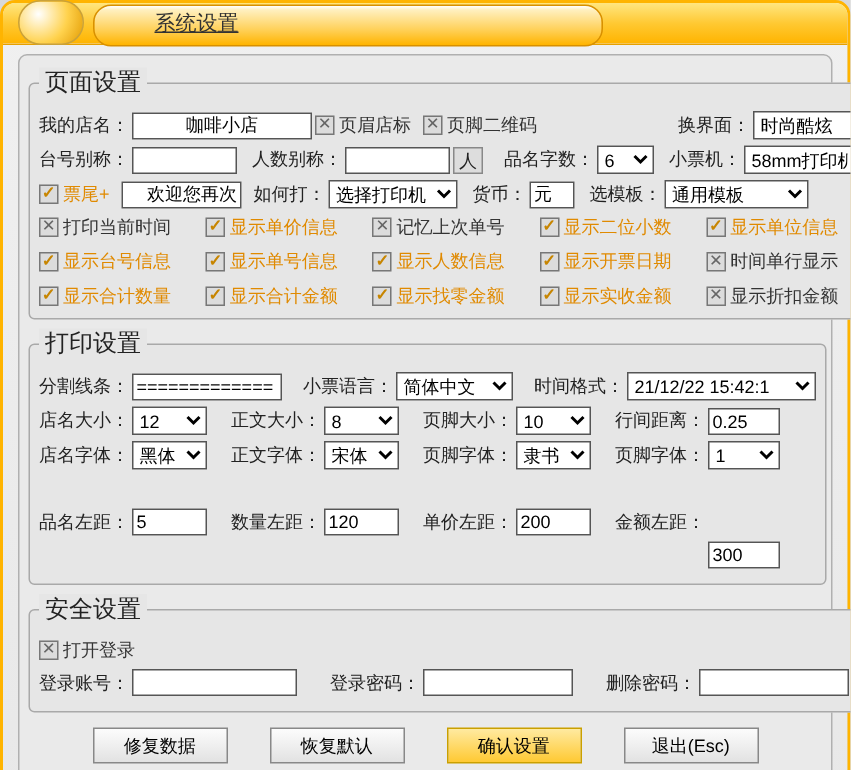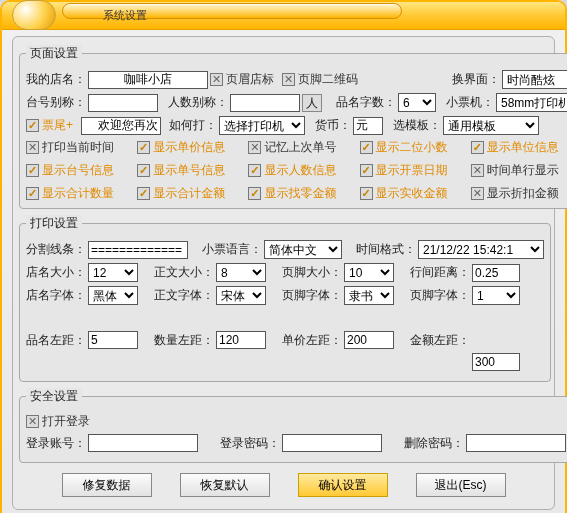--- a/index.html
+++ b/index.html
@@ -21,29 +21,30 @@
     height: 28px;
     background: linear-gradient(#ffe680, #ffc933 50%, #ffb400);
     border-radius: 8px 8px 0 0;
     border-bottom: 1px solid #e6a000;
     position: relative;
   }
   .title-pill {
     position: absolute;
     left: 60px;
     top: 1px;
-    height: 16px;
+    height: 28px;
     width: 340px;
     background: linear-gradient(#ffffff, #fff0c0 10%, #ffd15a 60%, #ffb400);
     border: 1px solid #d89000;
     border-radius: 12px;
     line-height: 22px;
     padding-left: 40px;
-    font-size: 11px;
+    font-size: 14px;
     color: #333;
+    text-decoration: underline;
   }
   .title-sphere {
     position: absolute;
     left: 10px; top: -2px;
     width: 44px; height: 30px;
     background: radial-gradient(circle at 30% 30%, #fff, #ffd24d 55%, #e29a00);
     border: 1px solid #caa23a;
     border-radius: 20px;
   }
   .client {
@@ -55,21 +56,21 @@
   }
   fieldset {
     border: 1px solid #a9a9a9;
     border-radius: 4px;
     margin: 4px 0 6px 0;
     padding: 4px 6px 6px 6px;
     background: #e6e6e6;
     position: relative;
   }
   legend {
-    font-size: 12px;
+    font-size: 16px;
     padding: 0 4px;
     color: #222;
     background: #e6e6e6;
   }
   .row {
     display: flex;
     align-items: center;
     gap: 2px;
     margin: 4px 0;
     flex-wrap: nowrap;

